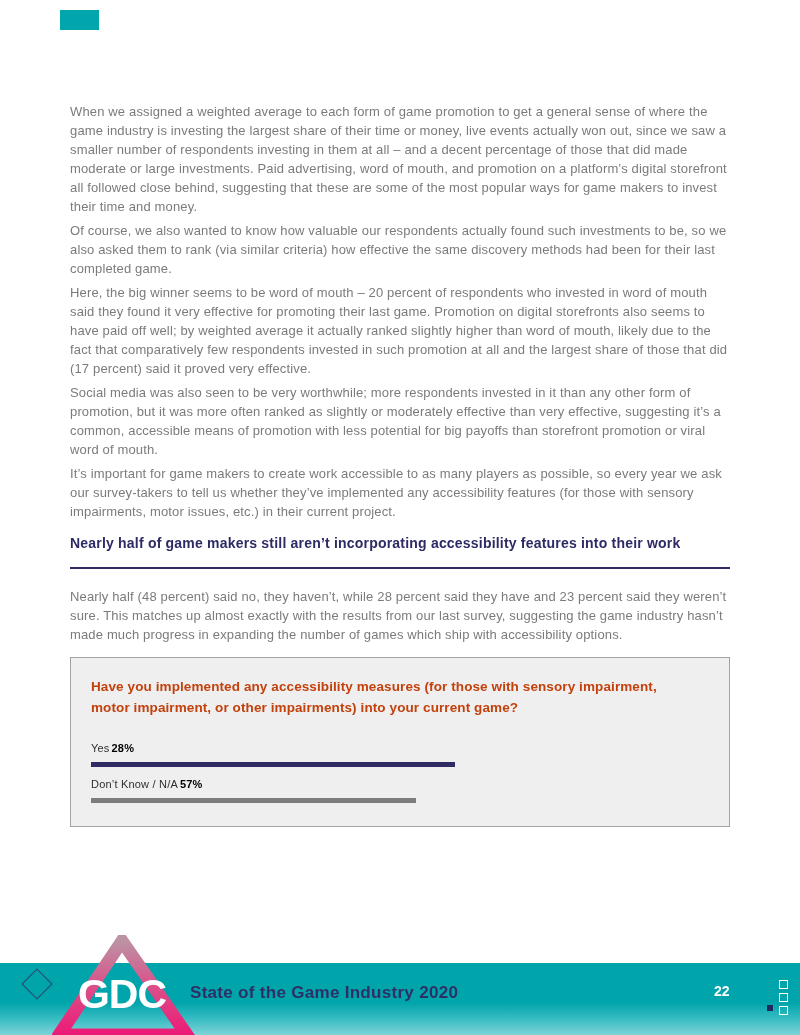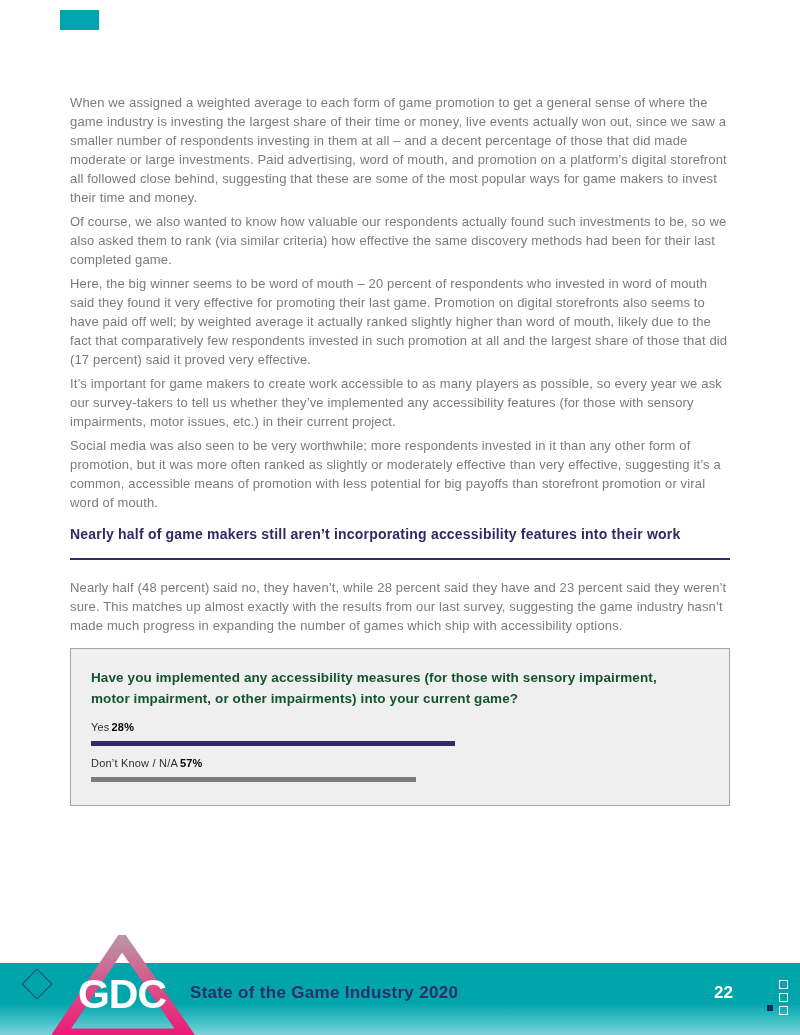--- a/index.html
+++ b/index.html
@@ -4,41 +4,41 @@
 <style>
   html,body{margin:0;padding:0;background:#fff;}
   .page{
     position:relative;width:800px;height:1035px;background:#ffffff;overflow:hidden;
     font-family:"Liberation Sans", sans-serif;
   }
   .top-accent{
     position:absolute;left:60px;top:10px;width:39px;height:20px;background:#00a5ad;
   }
   .content{
-    position:absolute;left:70px;top:0;width:660px;padding-top:93px;
+    position:absolute;left:70px;top:9px;width:660px;padding-top:93px;
   }
   .content p.body{
     margin:0 0 5px 0;font-size:13px;line-height:19px;color:#7b7b7b;
     letter-spacing:0.15px;
   }
   h2.section-heading{
     margin:9px 0 0 0;font-size:14px;line-height:26px;font-weight:600;
     color:#2e2a65;letter-spacing:0.2px;
   }
   .heading-underline{
     margin-top:11px;height:2px;background:#2e2a65;width:100%;
   }
   .lead{margin-top:18px !important;}
   .survey-card{
     margin-top:13px;background:#efefef;border:1px solid #a3a3a3;
     padding:18px 20px 12px 20px;box-sizing:border-box;width:660px;
   }
   .survey-question{
-    font-size:13.5px;font-weight:700;color:#14532d;line-height:21px;
-    max-width:600px;letter-spacing:0.1px;margin:0 0 12px 0;
+    font-size:13.5px;font-weight:700;color:#c2410c;line-height:21px;
+    max-width:600px;letter-spacing:0.1px;margin:0 0 24px 0;
   }
   .chart-row{margin-bottom:11px;}
   .row-head{display:flex;align-items:baseline;height:16px;font-size:11px;}
   .row-label{color:#2f2f2f;letter-spacing:0.2px;}
   .row-value{font-weight:700;color:#000;margin-left:2px;letter-spacing:0.2px;}
   .row-bar{height:5px;margin-top:4px;}
   .footer{position:absolute;left:0;bottom:0;width:800px;height:105px;text-align:right;}
   .footer-band{
     position:absolute;left:0;bottom:0;width:800px;height:72px;
     background:linear-gradient(180deg,#00a4ab 0%,#00a4ab 55%,#3fbfc5 80%,#7ed4d8 100%);
@@ -46,40 +46,40 @@
   .diamond{
     position:absolute;left:26px;top:43px;width:20px;height:20px;
     border:1.5px solid #2b3c6e;transform:rotate(45deg);background:transparent;
   }
   .gdc-logo{position:absolute;left:52px;top:5px;}
   .footer-title{
     position:absolute;left:190px;top:53px;font-size:17px;font-weight:700;
     color:#2d2f6b;letter-spacing:0.3px;
   }
   .page-num{
-    position:absolute;left:714px;top:53px;font-size:17px;font-weight:600;color:#ffffff;
+    position:absolute;left:714px;top:53px;font-size:14px;font-weight:600;color:#ffffff;
   }
   .sq-col{position:absolute;left:779px;top:50px;}
   .sq-outline{width:7px;height:7px;border:1px solid #ffffff;margin-bottom:4px;}
   .sq-filled{position:absolute;left:767px;top:75px;width:6px;height:6px;background:#1c2a5e;}
 </style>
 </head>
 <body>
 
 <div class="page">
 
   <div class="top-accent"></div>
 
   <div class="content">
     <div id="paragraphs">
         <p class="body">When we assigned a weighted average to each form of game promotion to get a general sense of where the game industry is investing the largest share of their time or money, live events actually won out, since we saw a smaller number of respondents investing in them at all – and a decent percentage of those that did made moderate or large investments. Paid advertising, word of mouth, and promotion on a platform’s digital storefront all followed close behind, suggesting that these are some of the most popular ways for game makers to invest their time and money.</p>
         <p class="body">Of course, we also wanted to know how valuable our respondents actually found such investments to be, so we also asked them to rank (via similar criteria) how effective the same discovery methods had been for their last completed game.</p>
         <p class="body">Here, the big winner seems to be word of mouth – 20 percent of respondents who invested in word of mouth said they found it very effective for promoting their last game. Promotion on digital storefronts also seems to have paid off well; by weighted average it actually ranked slightly higher than word of mouth, likely due to the fact that comparatively few respondents invested in such promotion at all and the largest share of those that did (17 percent) said it proved very effective.</p>
+        <p class="body">Social media was also seen to be very worthwhile; more respondents invested in it than any other form of promotion, but it was more often ranked as slightly or moderately effective than very effective, suggesting it’s a common, accessible means of promotion with less potential for big payoffs than storefront promotion or viral word of mouth.</p>
         <p class="body">It’s important for game makers to create work accessible to as many players as possible, so every year we ask our survey-takers to tell us whether they’ve implemented any accessibility features (for those with sensory impairments, motor issues, etc.) in their current project.</p>
-        <p class="body">Social media was also seen to be very worthwhile; more respondents invested in it than any other form of promotion, but it was more often ranked as slightly or moderately effective than very effective, suggesting it’s a common, accessible means of promotion with less potential for big payoffs than storefront promotion or viral word of mouth.</p>
       </div>
 
     <h2 class="section-heading">Nearly half of game makers still aren’t incorporating accessibility features into their work</h2>
     <div class="heading-underline"></div>
 
     <p class="body lead">Nearly half (48 percent) said no, they haven’t, while 28 percent said they have and 23 percent said they weren’t sure. This matches up almost exactly with the results from our last survey, suggesting the game industry hasn’t made much progress in expanding the number of games which ship with accessibility options.</p>
 
     <div class="survey-card">
       <p class="survey-question">Have you implemented any accessibility measures (for those with sensory impairment, motor impairment, or other impairments) into your current game?</p>
       <div id="chart-rows">

